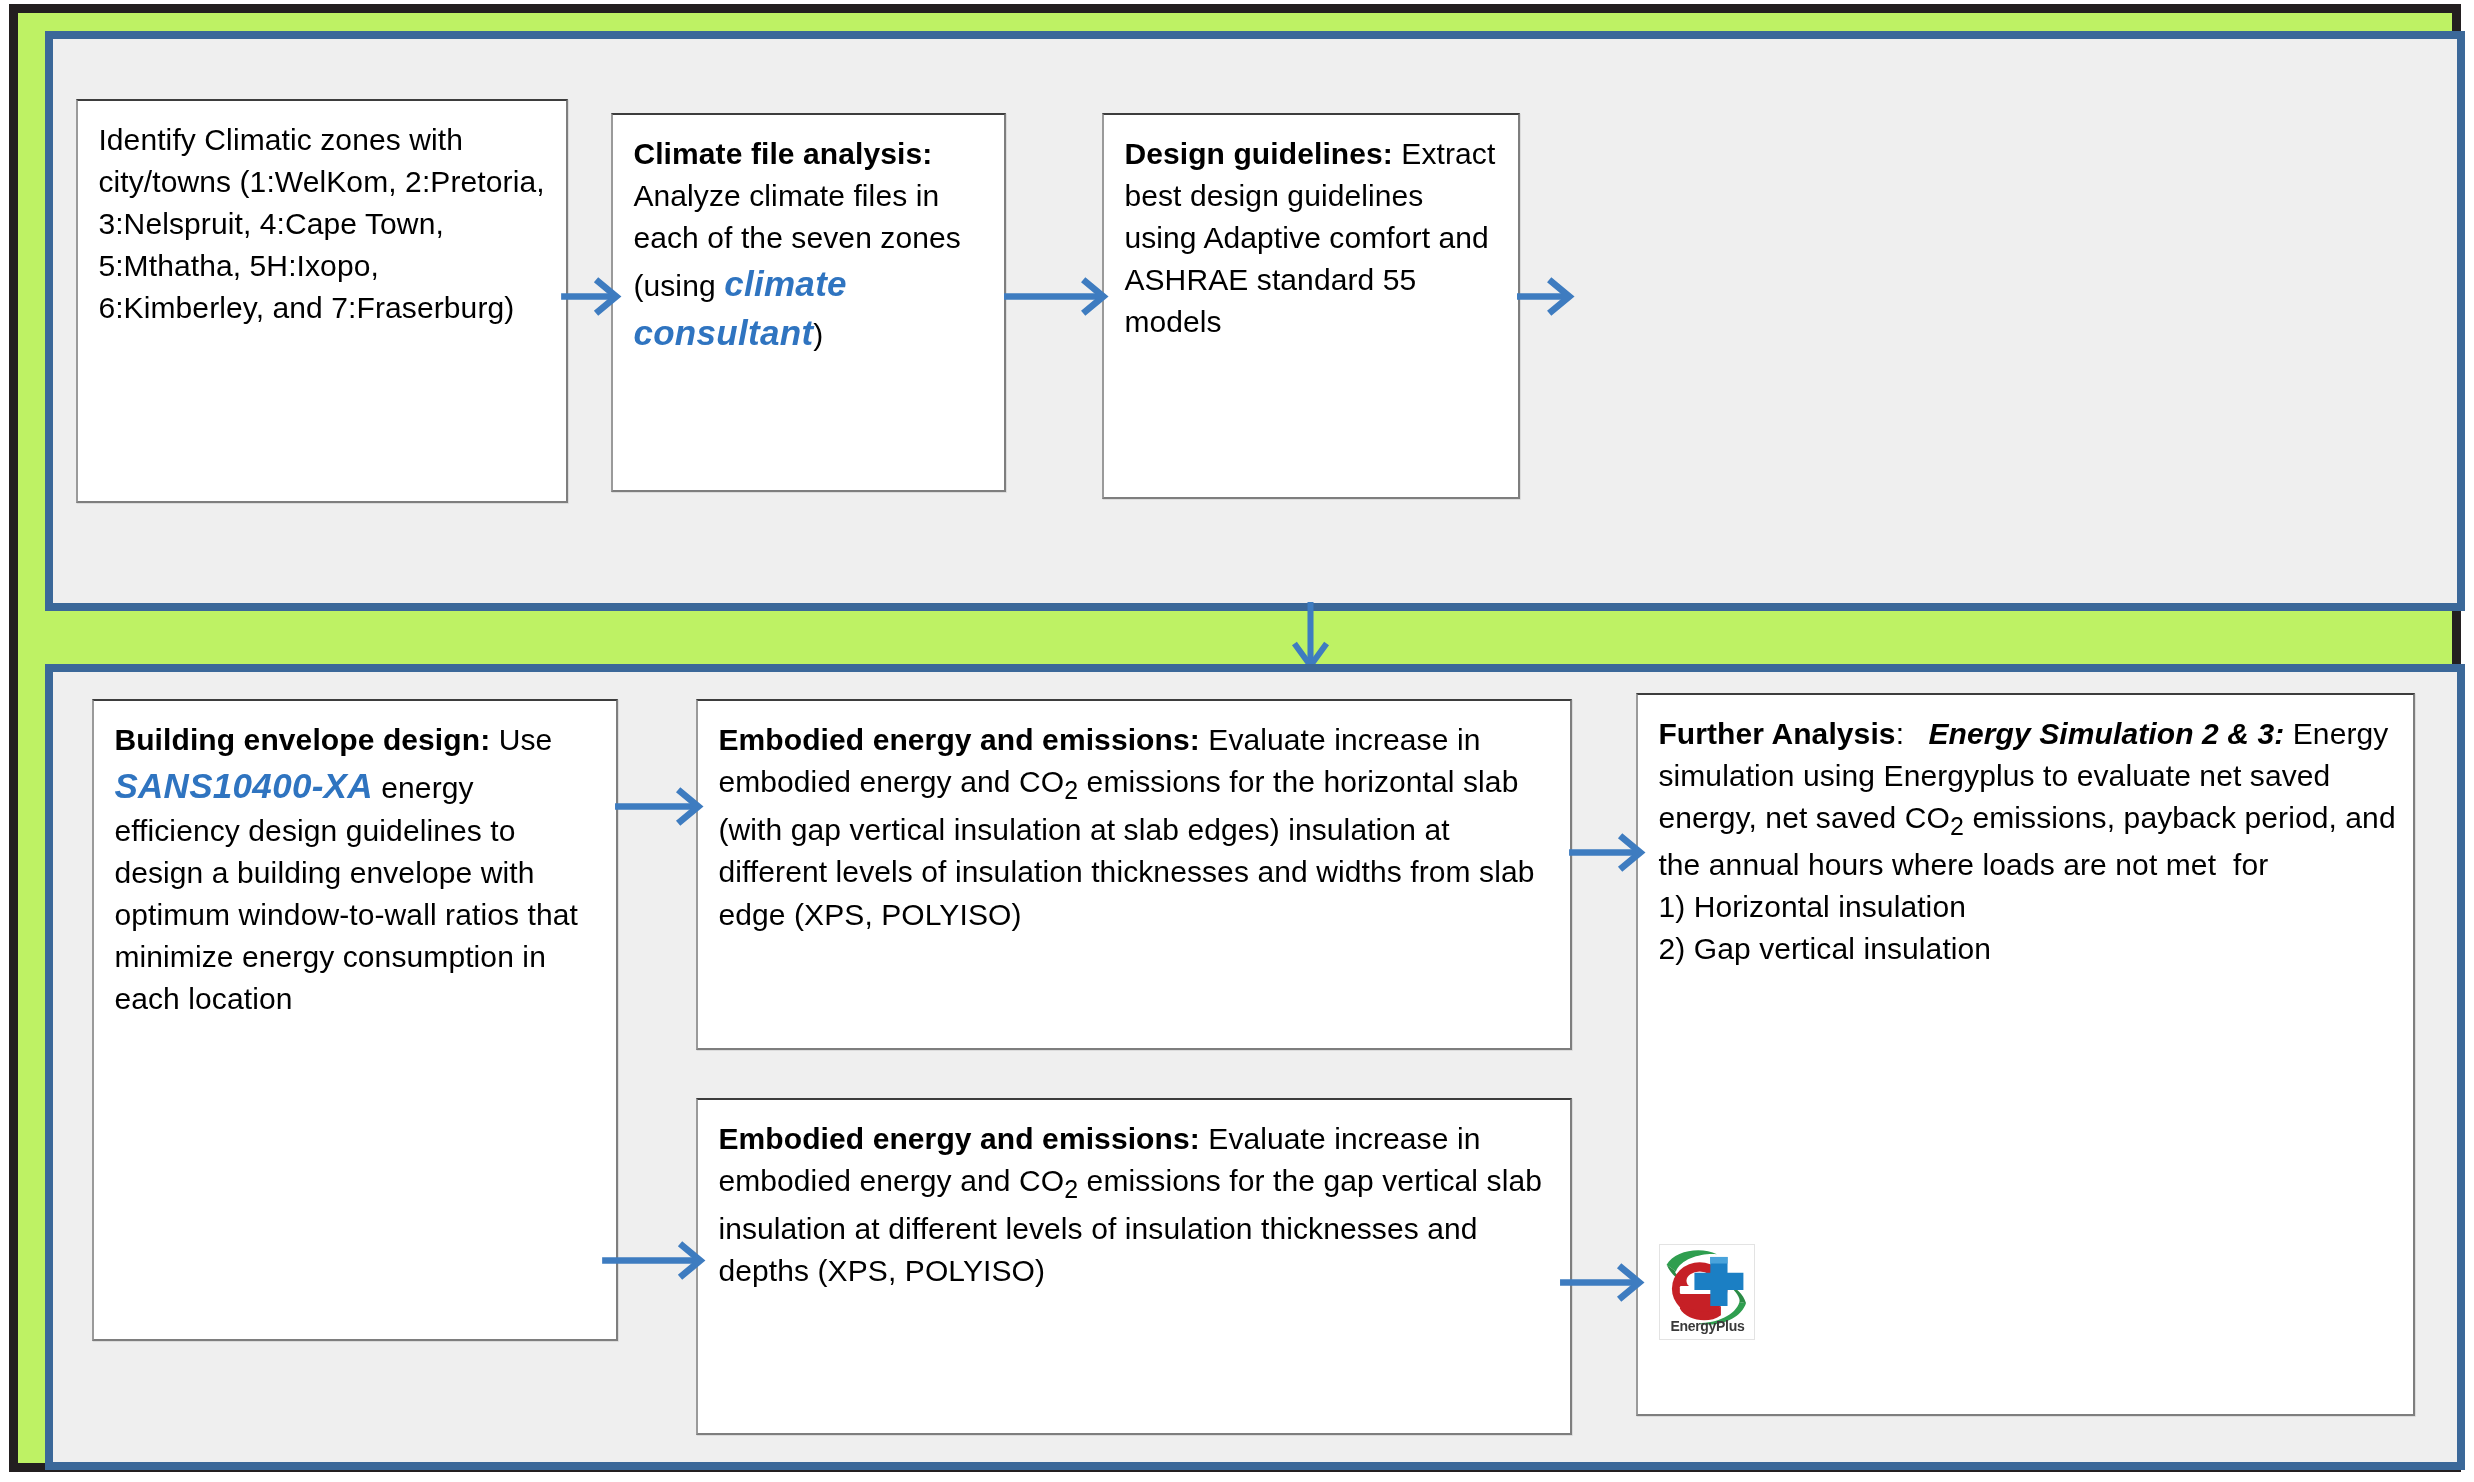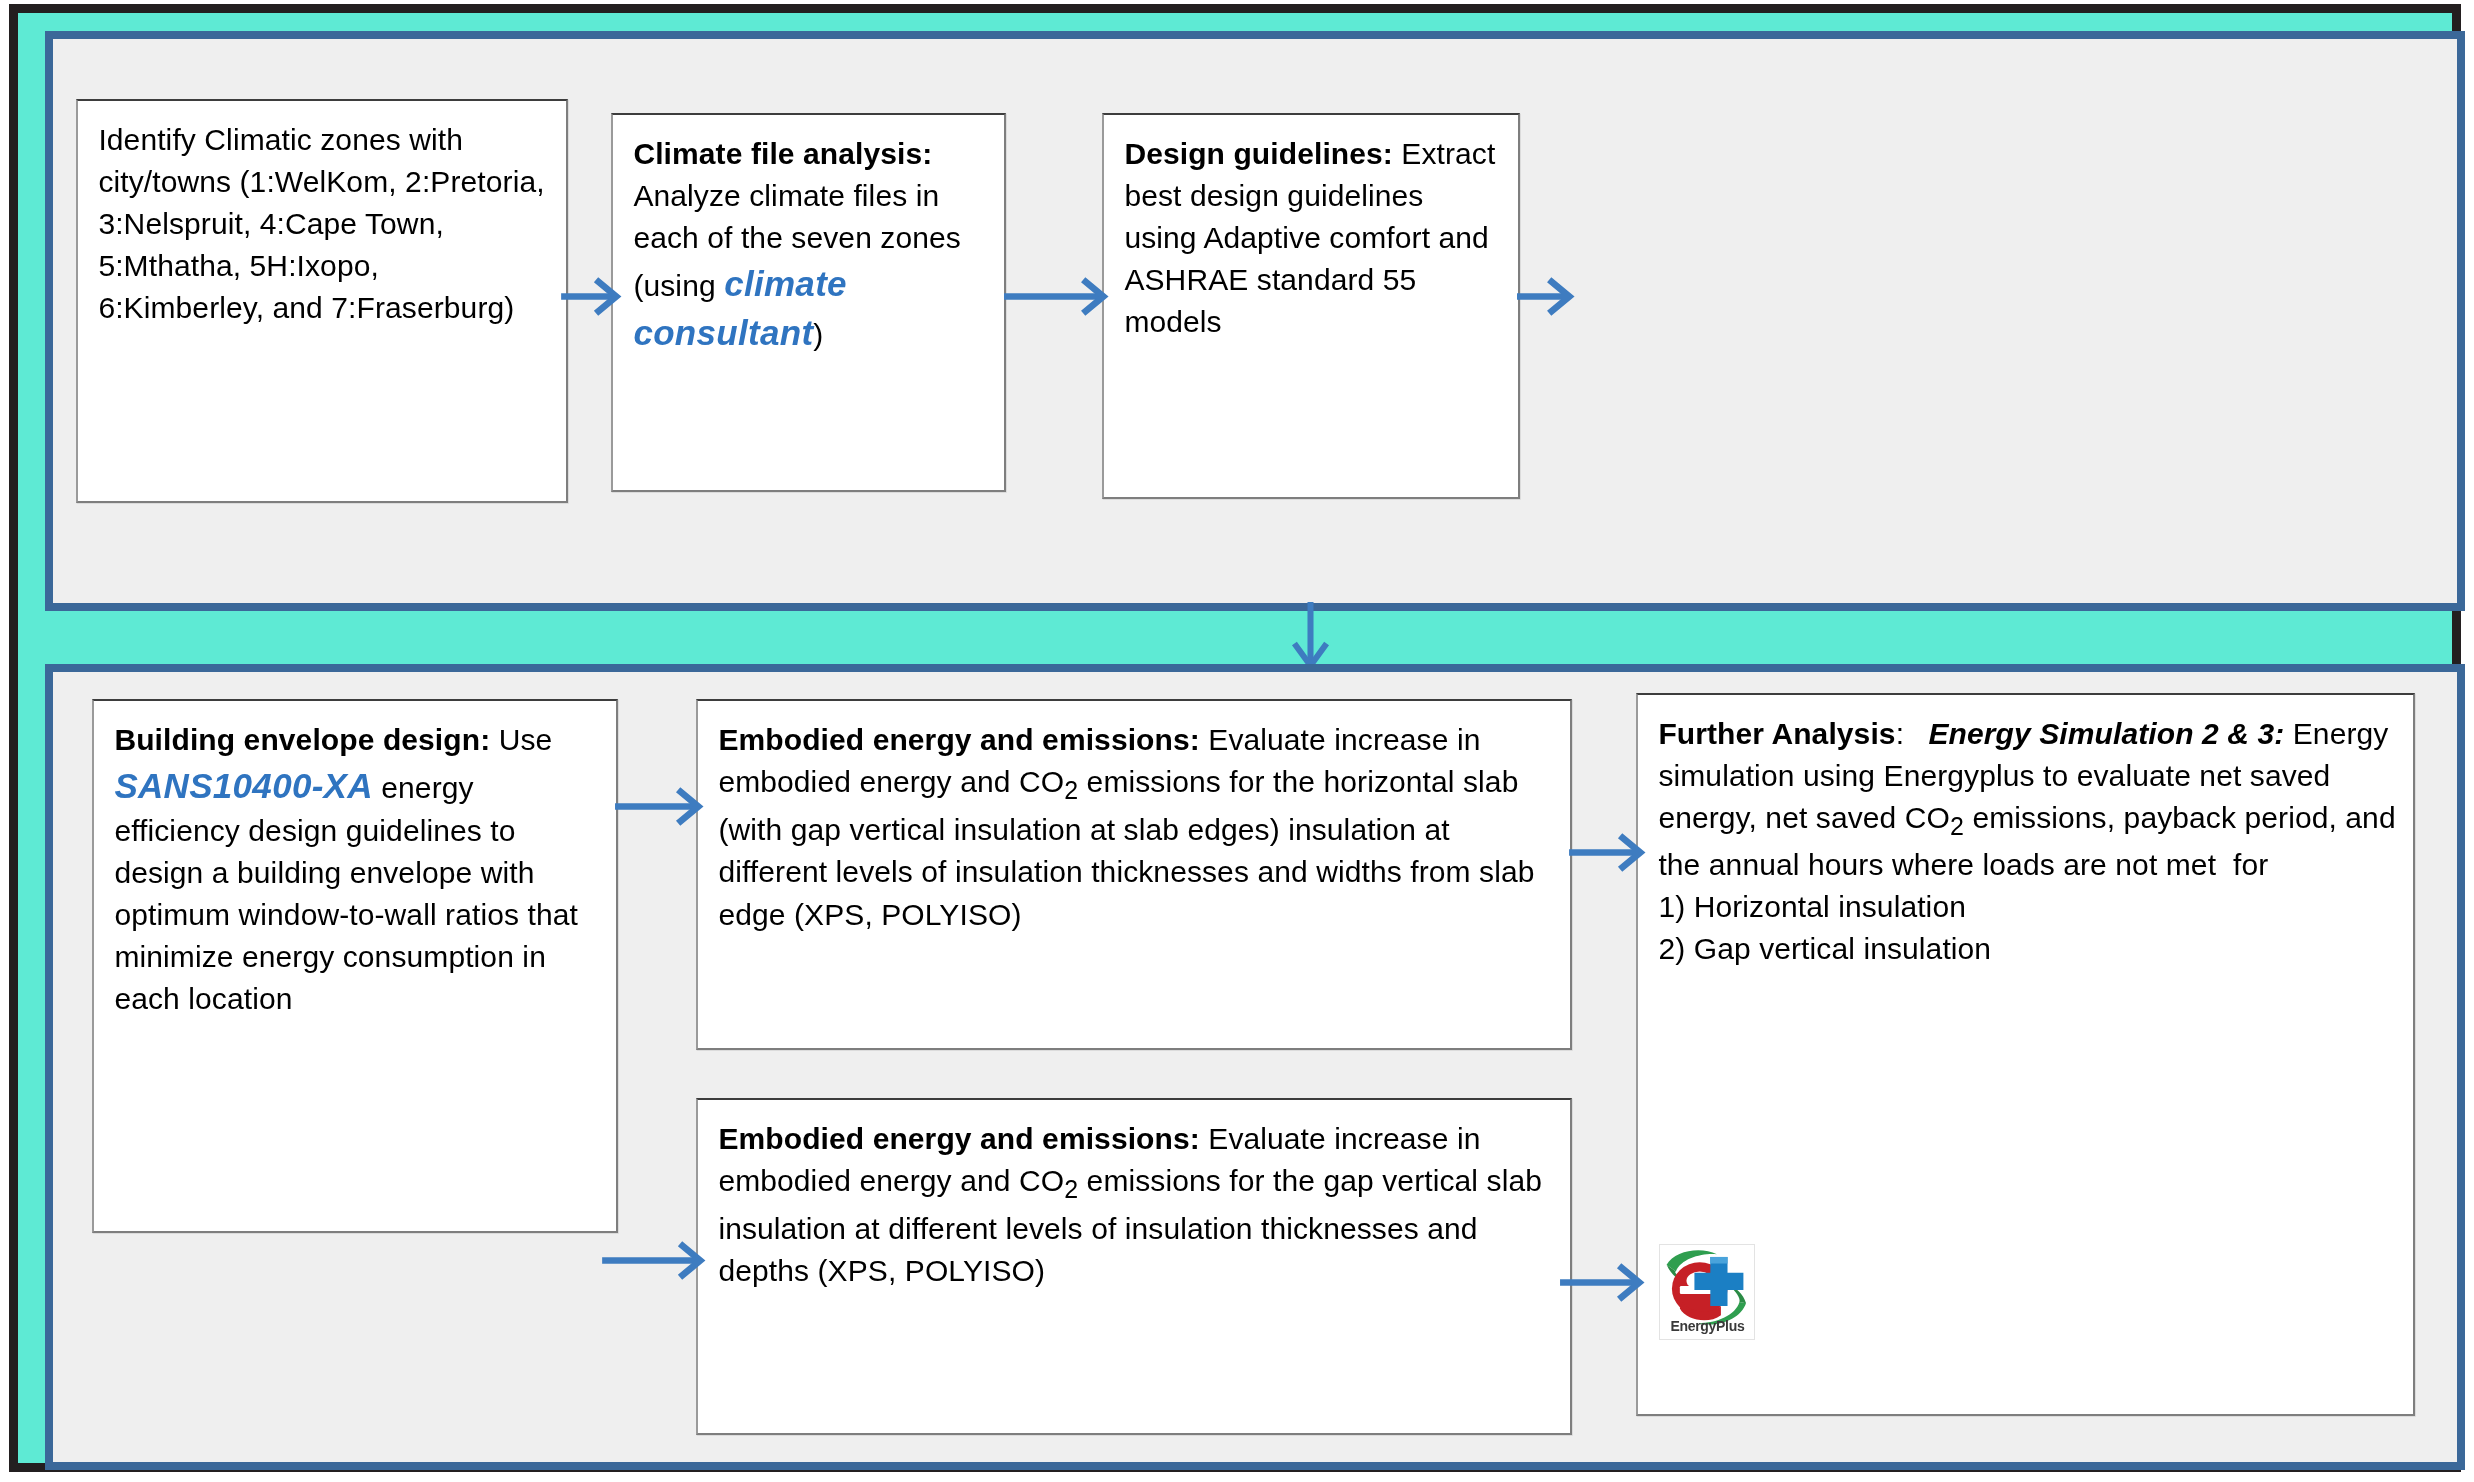--- a/index.html
+++ b/index.html
@@ -20,21 +20,21 @@
 
   
   .outer-frame {
     position: absolute;
     left: 9.4px;
     top: 4px;
     width: 2452px;
     height: 1468px;
     border: 9.4px solid #231f20;
     box-sizing: border-box;
-    background: #5eead4;
+    background: #bef264;
   }
 
   
   .panel {
     position: absolute;
     box-sizing: border-box;
     border: 8px solid #3b6899;
     background: #efefef;
   }
   .panel.top {
@@ -89,21 +89,21 @@
   }
   .blue-brand.big { font-size: 35px; }
 
   
   #box-climatic-zones { left: 58px;  top: 86px; width: 492px; height: 404px; }
   #box-climate-file   { left: 593px; top: 100px; width: 395px; height: 379px; }
   #box-design-guides  { left: 1084px;top: 100px; width: 418px; height: 386px; }
   #box-update-design  { left: 1551px;top: 100px; width: 802px;height: 379px; }
 
   
-  #box-envelope      { left: 74px;  top: 686px; width: 526px;  height: 534px; }
+  #box-envelope      { left: 74px;  top: 686px; width: 526px;  height: 642px; }
   #box-embodied-horz { left: 678px; top: 686px; width: 876px; height: 351px; }
   #box-embodied-gap  { left: 678px; top: 1085px; width: 876px; height: 337px; }
   #box-further       { left: 1618px; top: 680px; width: 779px; height: 723px; }
 
   
   .arrow-h {
     position: absolute;
     height: 47px;
     display: block;
   }

